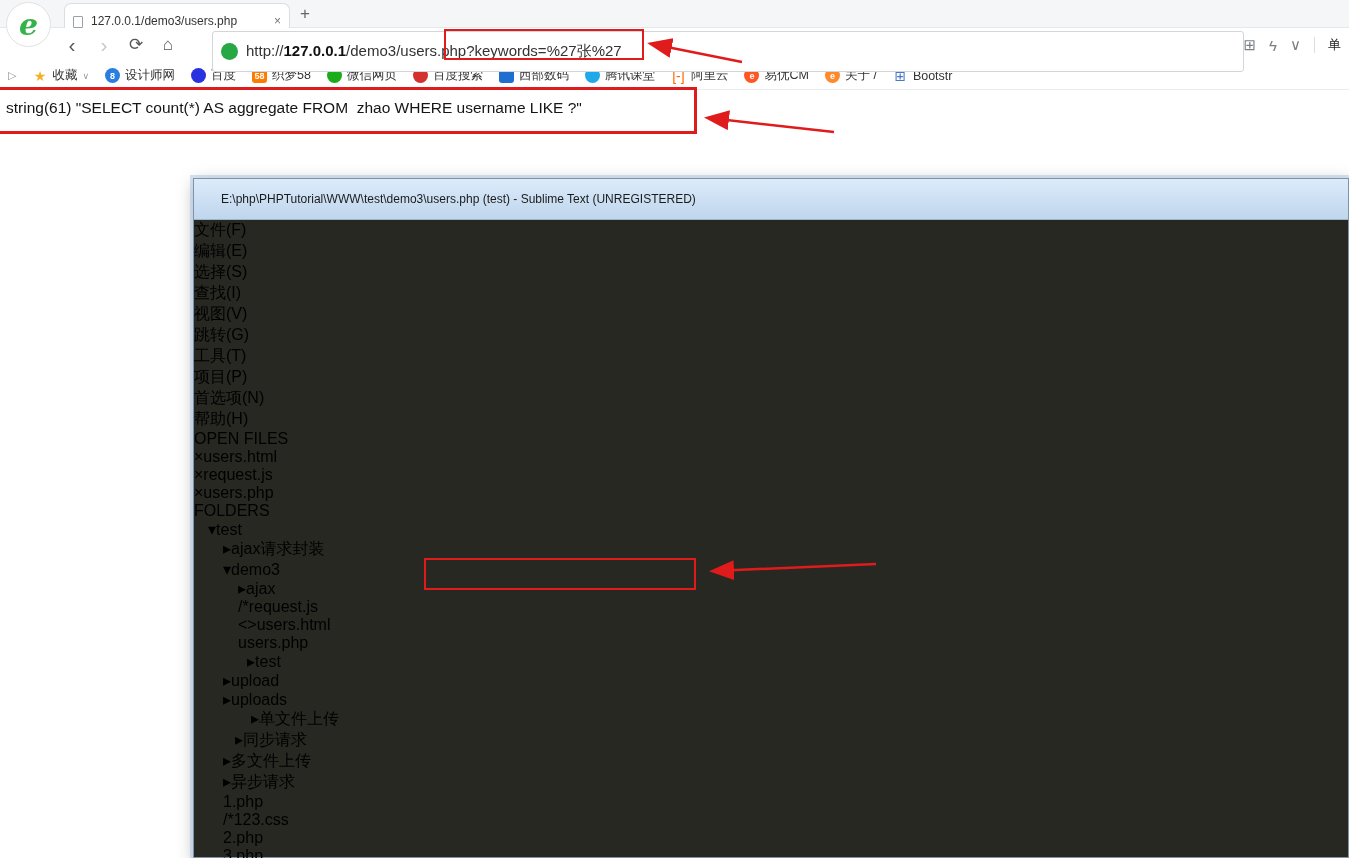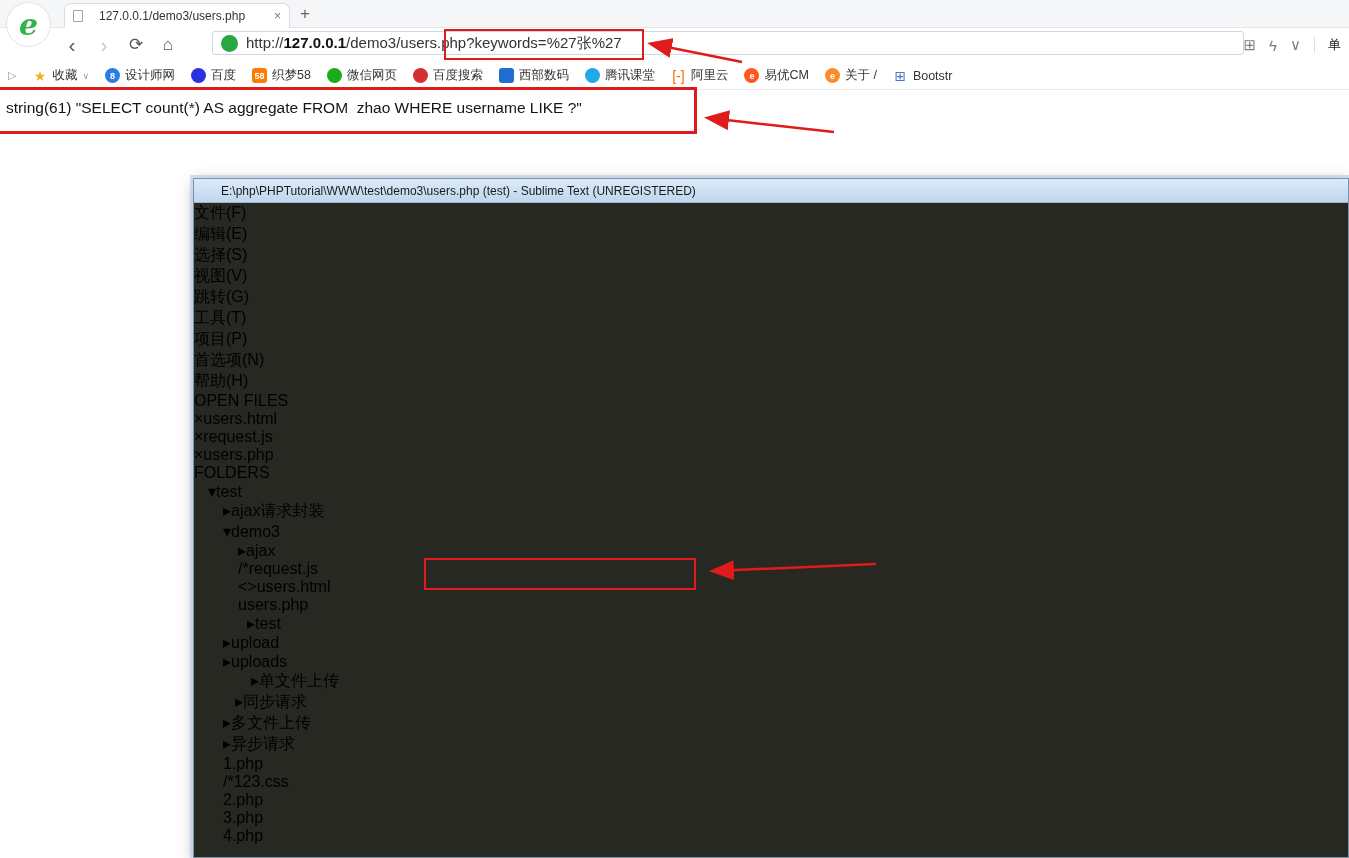--- a/index.html
+++ b/index.html
@@ -8,30 +8,30 @@
   #stage{position:relative;width:1349px;height:858px;overflow:hidden;background:#fff}
 
   
   #browser-top{position:absolute;left:0;top:0;right:0;height:90px;background:#fff}
   .tabstrip-b{height:28px;background:#f4f6f8;border-bottom:1px solid #e5e8eb;position:relative}
   .logo{position:absolute;left:6px;top:2px;width:45px;height:45px;border-radius:50%;background:#fff;
     border:1px solid #e2e2e2;z-index:6;display:flex;align-items:center;justify-content:center;
     color:#35b34a;font-size:30px;font-weight:bold;font-style:italic;font-family:"DejaVu Serif",serif}
   .btab{position:absolute;left:64px;top:3px;width:226px;height:25px;background:#fff;
     border:1px solid #dadde1;border-bottom:none;border-radius:7px 7px 0 0;display:flex;
-    align-items:center;padding:0 8px;gap:16px;font-size:12px;color:#333}
+    align-items:flex-end;padding:0 8px;gap:8px;font-size:12px;color:#333}
   .btab-fav{width:10px;height:12px;border:1px solid #9aa0a6;border-radius:1px;flex:0 0 10px}
   .btab-title{flex:1;overflow:hidden;white-space:nowrap}
   .btab-x{color:#777;font-size:12px}
   .newtab{position:absolute;left:300px;top:4px;font-size:17px;color:#666}
   .toolbar{position:relative;height:34px;background:#fff;display:flex;align-items:center}
   .nav-icon{width:32px;text-align:center;font-size:21px;color:#555;line-height:30px}
   .nav-icon.disabled{color:#c3c7cc}
   .nav-icon.small{font-size:17px}
-  .urlbar{position:absolute;left:212px;top:3px;width:1032px;height:24px;border:1px solid #d2d6da;
+  .urlbar{position:absolute;left:212px;top:3px;width:1032px;height:41px;border:1px solid #d2d6da;
     border-radius:3px;background:#fff;display:flex;align-items:center;padding:0 8px;gap:8px;
     font-size:15px;color:#333;white-space:nowrap;overflow:hidden}
   .site-icon{width:17px;height:17px;border-radius:50%;background:#28a745;color:#fff;font-size:11px;
     display:flex;align-items:center;justify-content:center;flex:0 0 17px;font-weight:bold}
   .url-host{font-weight:bold;color:#111}
   .tool-right{position:absolute;right:8px;top:0;height:100%;display:flex;align-items:center;gap:13px;
     color:#7a7f85;font-size:15px}
   .vdiv{width:1px;height:16px;background:#ddd}
   .right-label{color:#222;font-size:13px}
   .bookmarks{height:28px;background:#fff;border-bottom:1px solid #ececec;display:flex;align-items:center;
@@ -50,21 +50,21 @@
   :root{--anno:#e01b1b}
   .anno{position:absolute;border:3px solid var(--anno);z-index:40;pointer-events:none}
   #anno-output{left:-5px;top:87px;width:702px;height:47px}
   #anno-url{left:444px;top:29px;width:200px;height:31px;border-width:2.5px}
   #anno-code{left:424px;top:558px;width:272px;height:32px;border-width:2.5px}
   .arrow-svg{position:absolute;z-index:41;pointer-events:none}
 
   
   #sublime{position:absolute;left:193px;top:178px;width:1156px;height:680px;background:#272822;
     border:1px solid #7d93aa;box-shadow:0 0 0 3px rgba(178,200,224,.55),2px 5px 16px rgba(0,0,0,.35);z-index:10}
-  .titlebar{height:24px;background:linear-gradient(#dcebfa,#bfd6ed);display:flex;align-items:center;
+  .titlebar{height:41px;background:linear-gradient(#dcebfa,#bfd6ed);display:flex;align-items:center;
     padding:0 6px;font-size:12px;color:#1b1b1b;border-bottom:1px solid #9fb4c9;gap:6px;white-space:nowrap;overflow:hidden}
   .sublime-icon{width:15px;height:15px;border-radius:3px;flex:0 0 15px;
     background:linear-gradient(135deg,#f4a javascript;}  }
   .sublime-icon{background:linear-gradient(135deg,#f7b24a,#e07f1d);border:1px solid #b56a14}
   .menubar{height:23px;background:#f4f4f4;border-bottom:1px solid #d8d8d8;display:flex;align-items:center;
     padding-left:6px;font-size:12.5px;color:#111}
   .menu-item{padding:3px 8px}
   .sbody{position:absolute;top:46px;left:0;right:0;bottom:0;display:flex;overflow:hidden}
   .sidebar{flex:0 0 130px;width:130px;background:#2e2e29;padding-top:10px;font-size:12.5px;
     color:#c8c8c2;overflow:hidden}
@@ -173,20 +173,21 @@
 
   <div id="sublime">
     <div class="titlebar">
       <span class="sublime-icon"></span>
       <span>E:\php\PHPTutorial\WWW\test\demo3\users.php (test) - Sublime Text (UNREGISTERED)</span>
     </div>
     <div class="menubar">
         <div class="menu-item">文件(F)</div>
         <div class="menu-item">编辑(E)</div>
         <div class="menu-item">选择(S)</div>
+        <div class="menu-item">查找(I)</div>
         <div class="menu-item">视图(V)</div>
         <div class="menu-item">跳转(G)</div>
         <div class="menu-item">工具(T)</div>
         <div class="menu-item">项目(P)</div>
         <div class="menu-item">首选项(N)</div>
         <div class="menu-item">帮助(H)</div>
       </div>
     <div class="sbody">
       <div class="sidebar">
         <div class="side-header">OPEN FILES</div>

